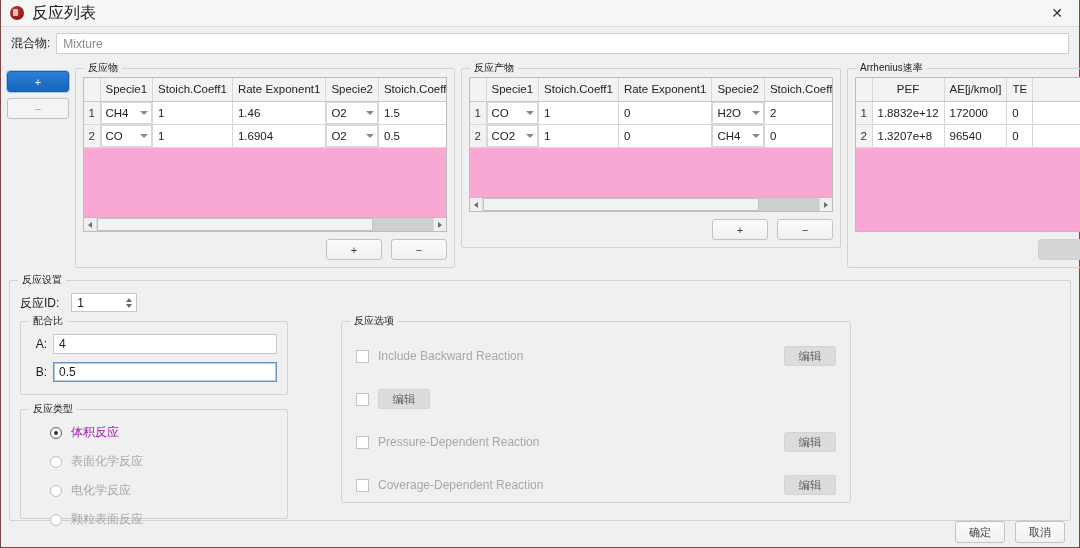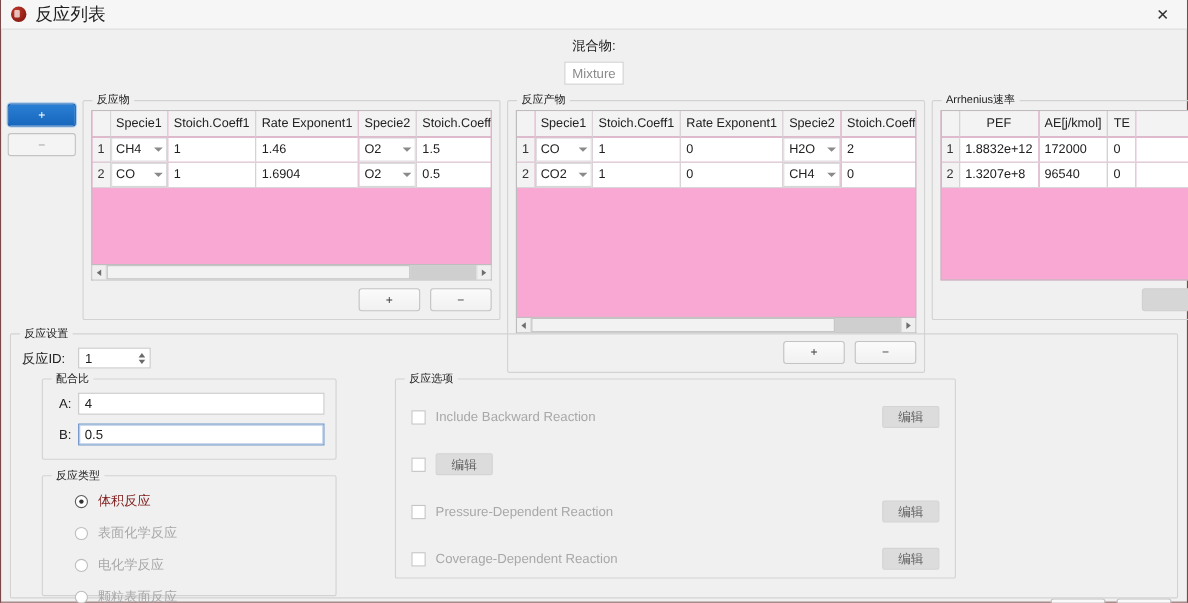--- a/index.html
+++ b/index.html
@@ -44,21 +44,20 @@
     width: 44px; height: 27px;
     display: flex; align-items: center; justify-content: center;
     font-size: 14px; color: #333; cursor: default;
   }
 
   
   .mixture-row {
     display: flex; align-items: center;
     padding: 6px 10px 5px 10px;
     gap: 6px;
-    flex-direction: column;
   }
   .mixture-label { font-size: 12px; color: #202020; white-space: nowrap; }
   .mixture-input {
     flex: 1 1 auto; height: 21px;
     background: #fff;
     border: 1px solid #cfcfcf;
     padding: 0 6px;
     font-size: 12px; color: #8a8a8a;
     font-family: "Liberation Sans", sans-serif;
     display: flex; align-items: center;
@@ -104,21 +103,21 @@
   }
   .groupbox > .gb-title {
     position: absolute; top: -8px; left: 8px;
     background: #f0f0f0;
     padding: 0 4px;
     font-size: 10px; color: #202020;
     white-space: nowrap;
   }
 
   .gb-reactants { width: 380px; flex: 0 0 380px; height: 200px; margin-top: 9px; }
-  .gb-products  { width: 380px; flex: 0 0 380px; height: 248px; margin-top: 9px; }
+  .gb-products  { width: 380px; flex: 0 0 380px; height: 180px; margin-top: 9px; }
   .gb-arrhenius { flex: 1 1 auto; height: 200px; margin-top: 9px; }
 
   .gb-inner { display: flex; flex-direction: column; height: 100%; }
 
   
   .table-wrap {
     flex: 1 1 auto;
     background: #f9a8d4;
     border: 1px solid #bdbdbd;
     overflow: hidden;
@@ -240,21 +239,21 @@
   .spinner .spin-arrows {
     position: absolute; right: 4px; top: 1px; bottom: 1px;
     display: flex; flex-direction: column; justify-content: center; gap: 2px;
   }
   .spinner .spin-arrows i { display:block; width:0; height:0;
     border-left: 3.5px solid transparent; border-right: 3.5px solid transparent; }
   .spinner .spin-arrows i.up { border-bottom: 4px solid #6a6a6a; }
   .spinner .spin-arrows i.dn { border-top: 4px solid #6a6a6a; }
 
   .settings-cols { display: flex; gap: 0; margin-top: 9px; }
-  .left-col { width: 268px; flex: 0 0 268px; margin-left: 18px; }
+  .left-col { width: 268px; flex: 0 0 268px; margin-left: 0; }
   .right-col { flex: 1 1 auto; margin-left: 53px; max-width: 510px; }
 
   .gb-ratio { padding: 12px 10px 12px 10px; }
   .ratio-row { display: flex; align-items: center; gap: 6px; margin-bottom: 8px; }
   .ratio-row:last-child { margin-bottom: 0; }
   .ratio-label { width: 16px; text-align: right; font-size: 12px; color: #202020; }
   .ratio-input {
     flex: 1 1 auto; height: 20px;
     background: #fff; border: 1px solid #c8c8c8;
     display: flex; align-items: center; padding: 0 5px;
@@ -269,21 +268,21 @@
     width: 12px; height: 12px; border-radius: 50%;
     border: 1px solid #9a9a9a; background: #fff;
     position: relative; flex: 0 0 12px;
   }
   .radio.checked { border-color: #5a5a5a; }
   .radio.checked::after {
     content: ""; position: absolute; left: 3px; top: 3px;
     width: 4px; height: 4px; border-radius: 50%; background: #333;
   }
   .radio.disabled { border-color: #bdbdbd; }
-  .radio-label { font-size: 12px; color: #7f1d1d; }
+  .radio-label { font-size: 12px; color: #a21caf; }
   .radio-label.disabled { color: #a8a8a8; }
 
   .gb-options { padding: 24px 14px 14px 14px; height: 182px; }
   .opt-row { display: flex; align-items: center; margin-bottom: 23px; }
   .opt-row:last-child { margin-bottom: 0; }
   .checkbox {
     width: 13px; height: 13px; border: 1px solid #c4c4c4; background: #fff;
     flex: 0 0 13px; margin-right: 9px;
   }
   .opt-label { font-size: 12px; color: #a8a8a8; flex: 1 1 auto; }

